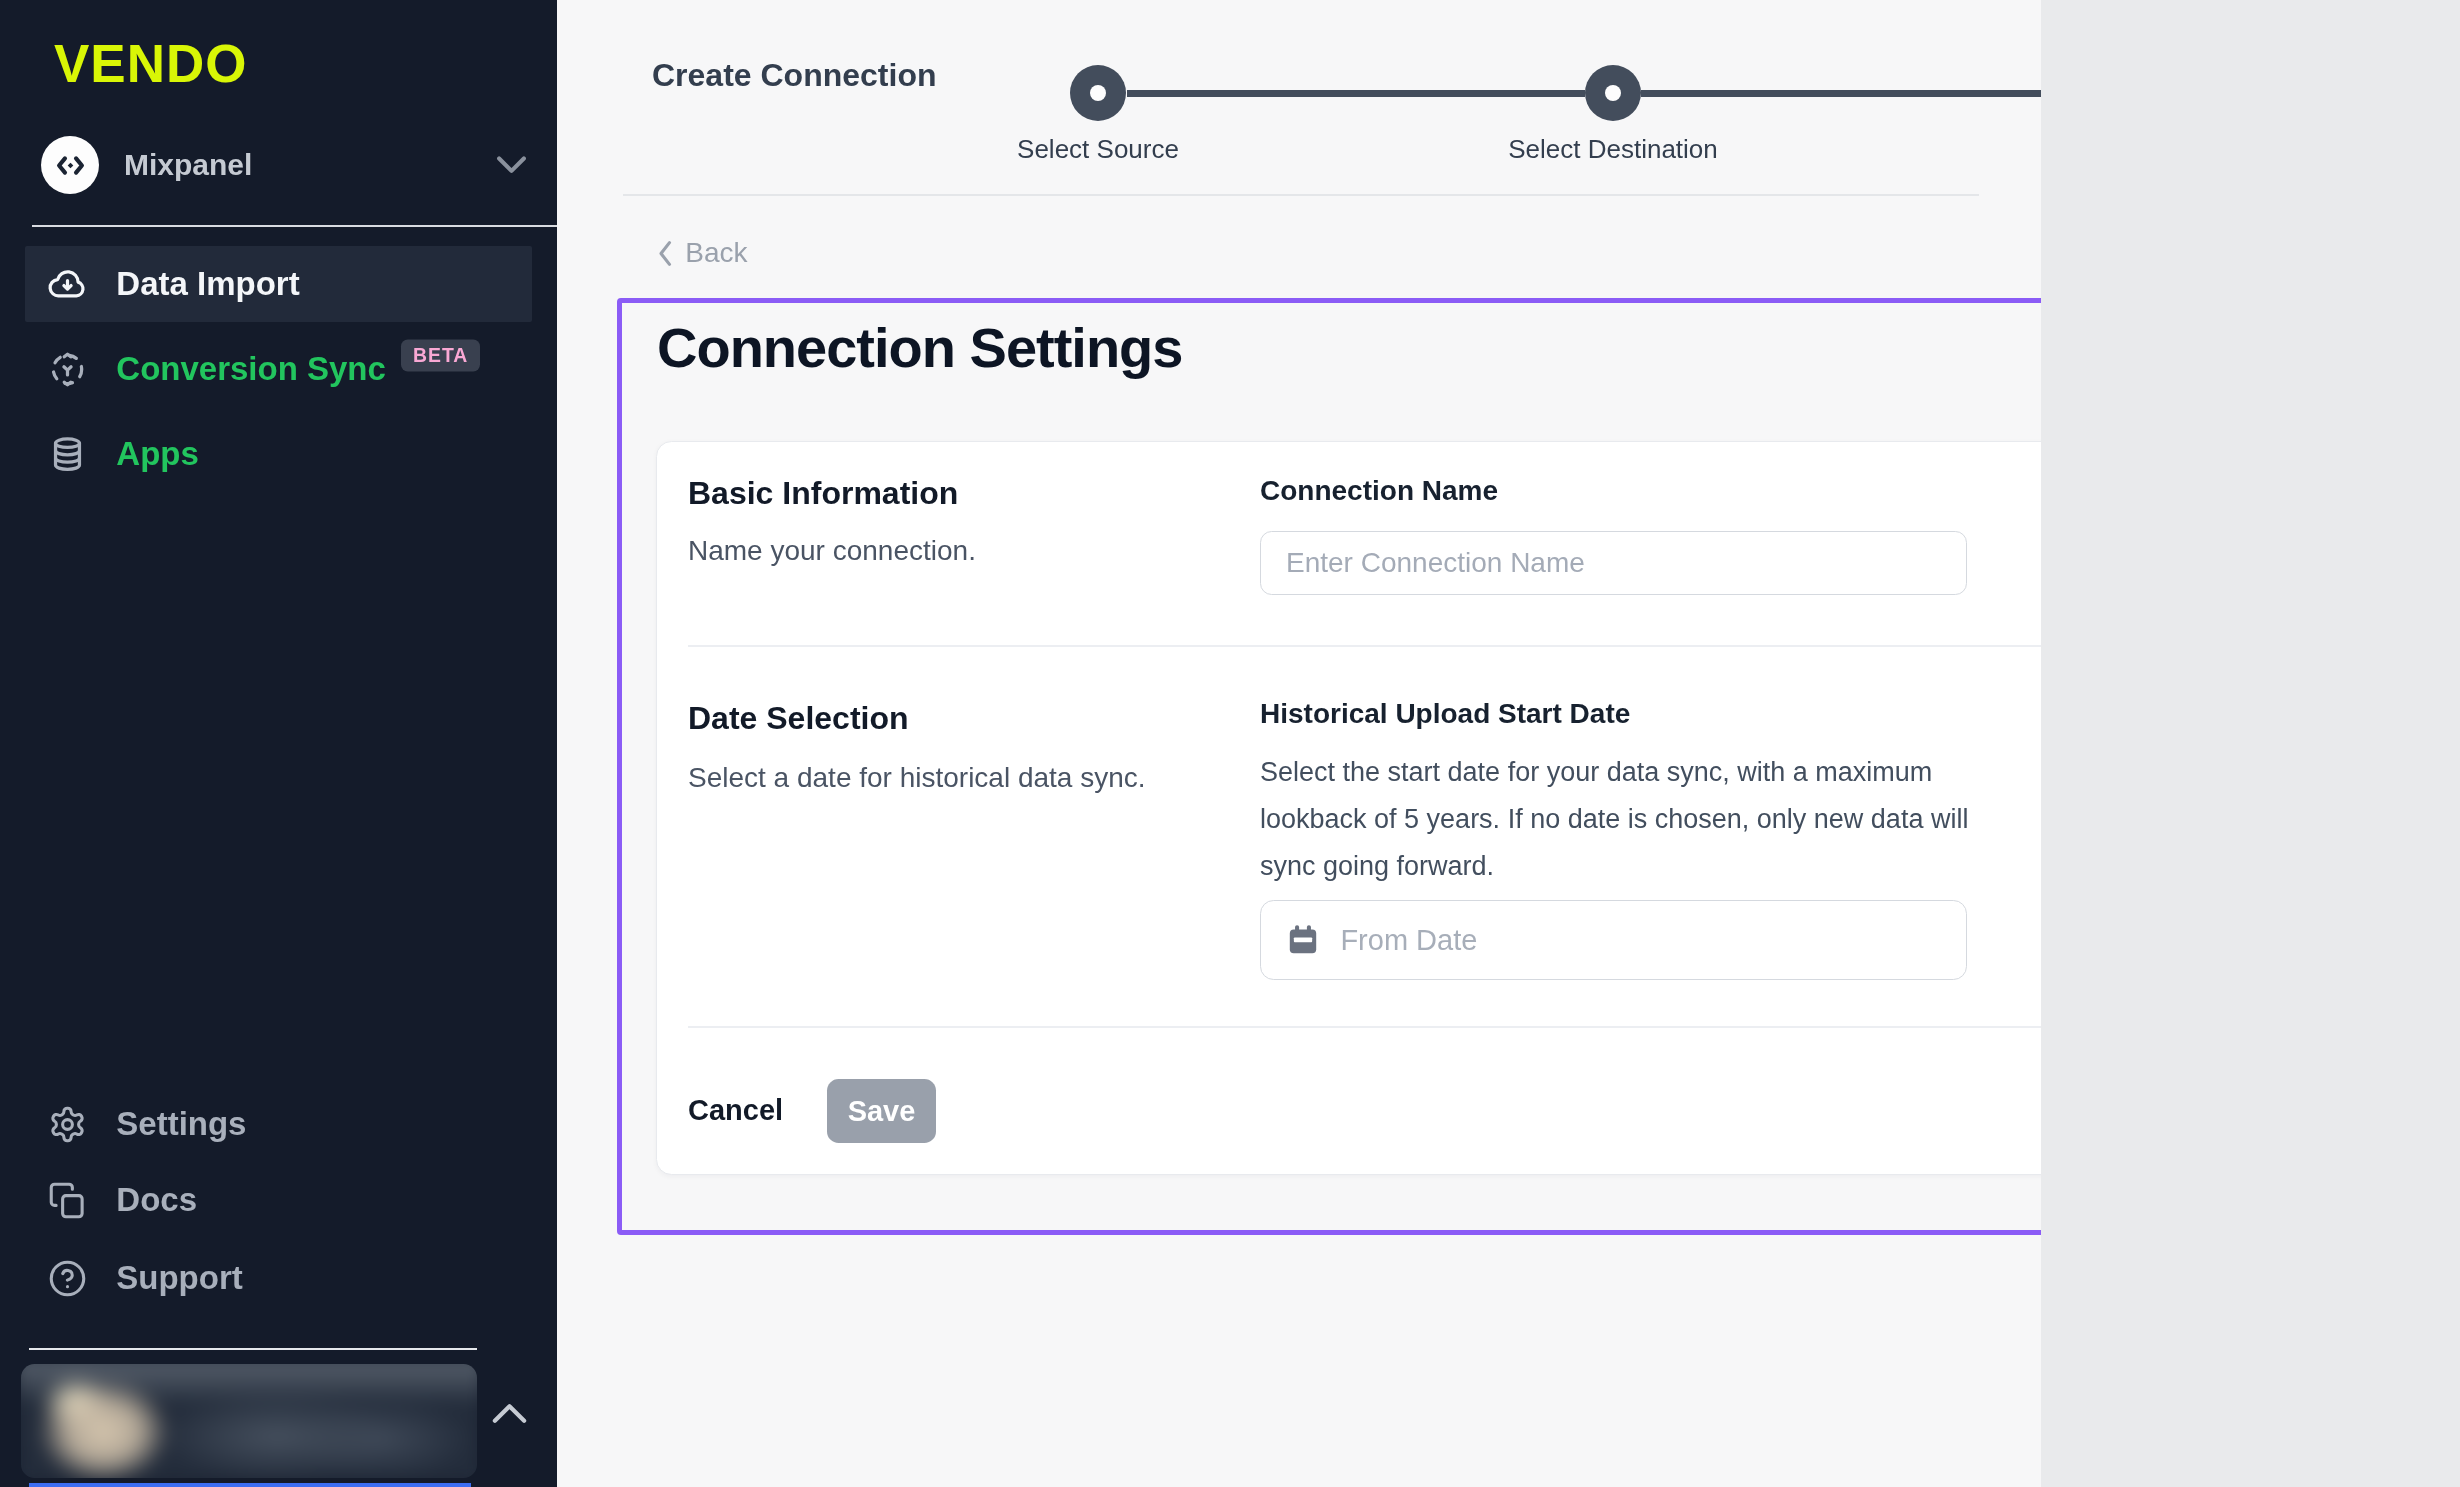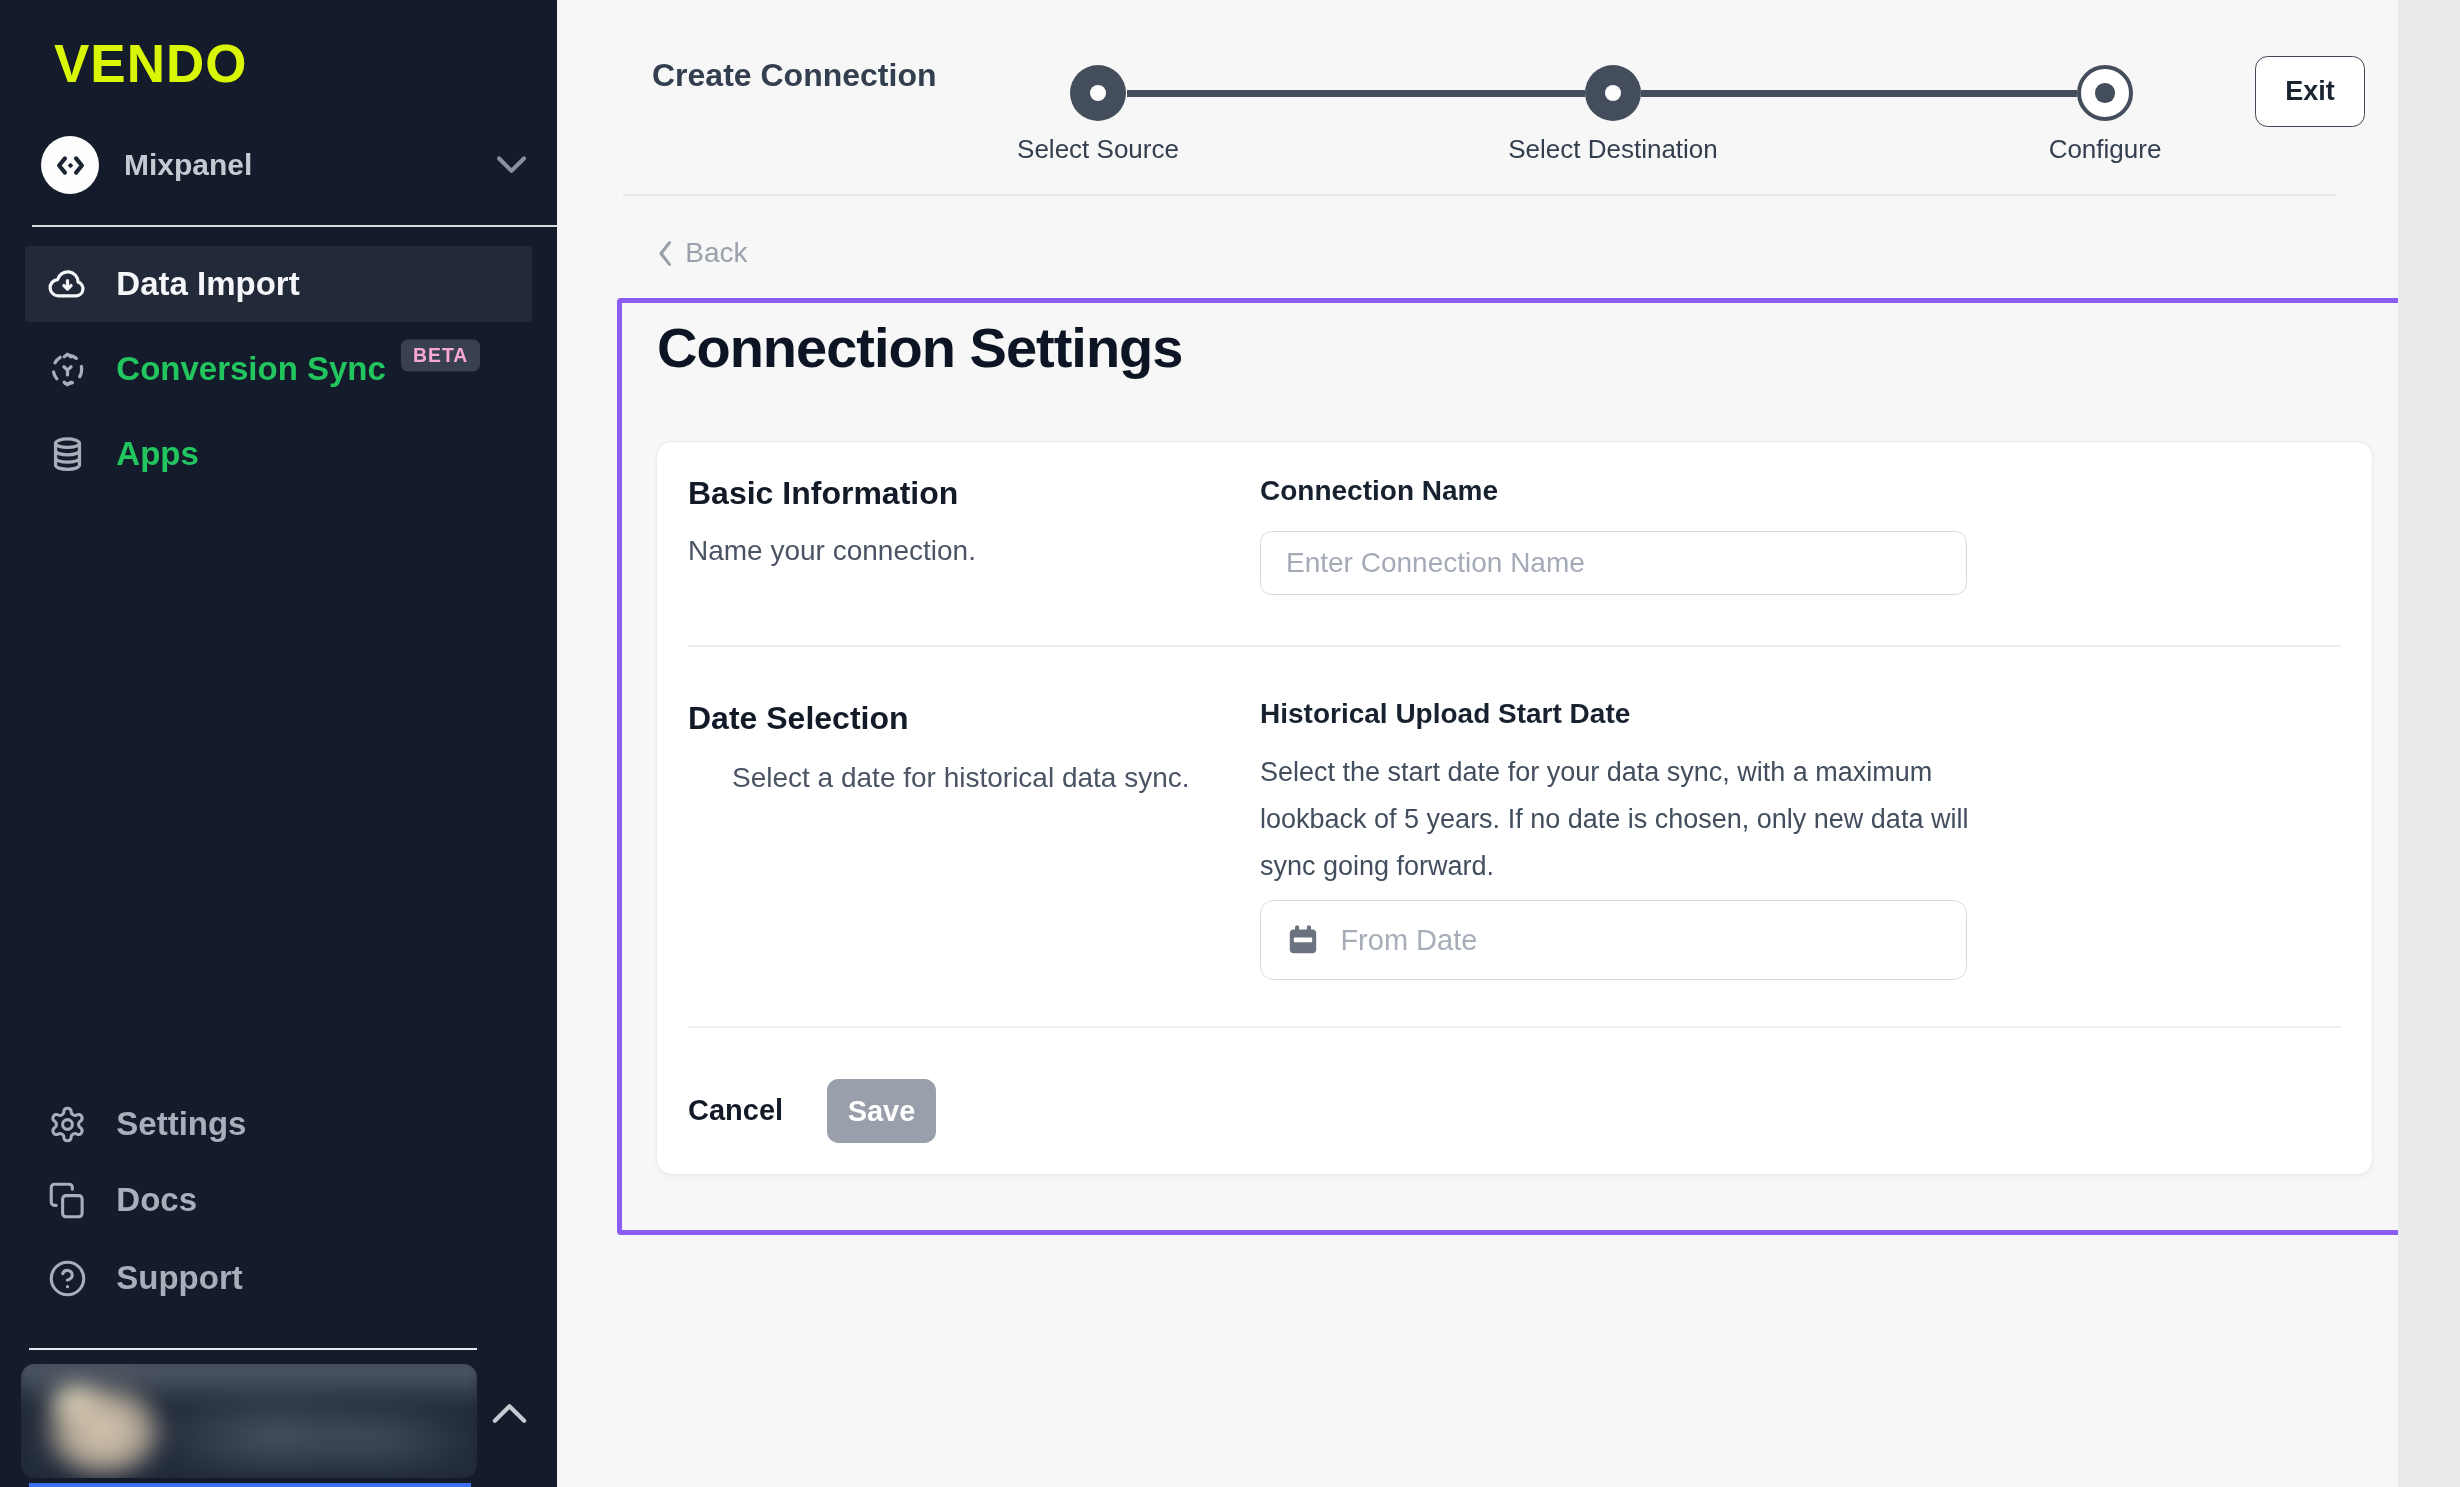--- a/index.html
+++ b/index.html
@@ -1,17 +1,17 @@
 <!DOCTYPE html>
 <html><head>
 <meta charset="utf-8">
 <style>
   html,body{margin:0;padding:0;background:#e9eaec;}
   *{box-sizing:border-box;font-family:"Liberation Sans","DejaVu Sans",sans-serif;}
-  .app{position:relative;width:2398px;height:1488px;background:#F7F7F8;overflow:hidden;padding-left:36px;}
+  .app{position:relative;width:2041px;height:1488px;background:#F7F7F8;overflow:hidden;padding-left:36px;}
 
   
   .sidebar{position:absolute;left:0;top:0;width:557px;height:1488px;background:#141B2A;}
   .logo{position:absolute;left:54px;top:33px;font-size:53px;font-weight:800;letter-spacing:1px;color:#D9F606;}
   .workspace{position:absolute;left:41px;right:29px;top:134px;height:62px;display:flex;align-items:center;cursor:pointer;}
   .ws-avatar{width:58px;height:58px;border-radius:50%;background:#FDFDFD;display:flex;align-items:center;justify-content:center;flex:0 0 auto;}
   .ws-name{margin-left:25px;font-size:30px;font-weight:600;color:#C5CAD2;flex:1;}
   .sb-div1{position:absolute;left:32px;right:0;top:225px;height:1.9px;background:#D8DBE1;}
   .nav-item{position:absolute;left:25px;right:25px;height:76px;border-radius:2px;display:flex;align-items:center;padding-left:21.3px;cursor:pointer;}
   .nav-item .nico{width:43px;height:43px;display:flex;align-items:center;justify-content:center;flex:0 0 auto;}
@@ -203,21 +203,21 @@
       <div class="card">
 
         <div class="sec-title" style="top:33px;">Basic Information</div>
         <div class="sec-sub" style="top:93px;">Name your connection.</div>
         <div class="fld-label" style="top:33px;">Connection Name</div>
         <input class="text-input" type="text" placeholder="Enter Connection Name" style="">
 
         <div class="hr" style="top:203px;"></div>
 
         <div class="sec-title" style="top:258px;">Date Selection</div>
-        <div class="sec-sub" style="top:320px;margin-left:44px;">Select a date for historical data sync.</div>
+        <div class="sec-sub" style="top:320px;">Select a date for historical data sync.</div>
         <div class="fld-label" style="top:256px;">Historical Upload Start Date</div>
         <div class="fld-help">Select the start date for your data sync, with a maximum lookback of 5 years. If no date is chosen, only new data will sync going forward.</div>
 
         <div class="date-input">
           <svg width="36" height="36" viewBox="0 0 24 24">
             <rect x="3.2" y="5" width="17.6" height="15.8" rx="2.6" fill="#6B7280"></rect>
             <rect x="6.7" y="2.1" width="2.7" height="4.8" rx="1.3" fill="#6B7280"></rect>
             <rect x="14.6" y="2.1" width="2.7" height="4.8" rx="1.3" fill="#6B7280"></rect>
             <rect x="5.9" y="10.3" width="12.2" height="3.2" rx="0.6" fill="#FFFFFF"></rect>
           </svg>

